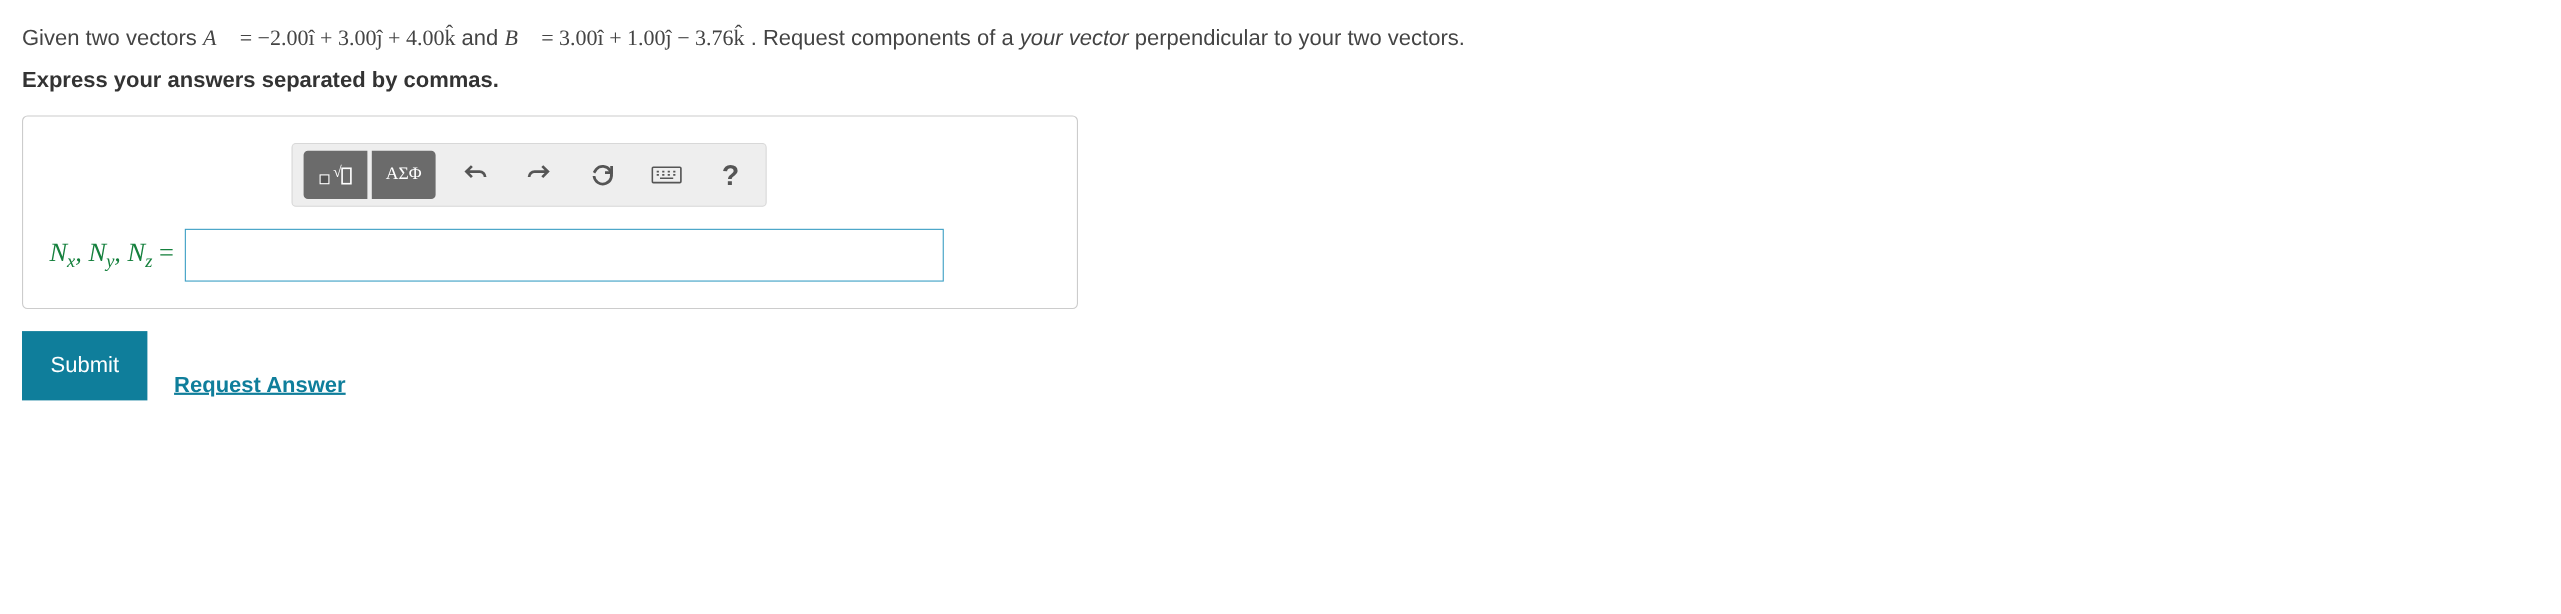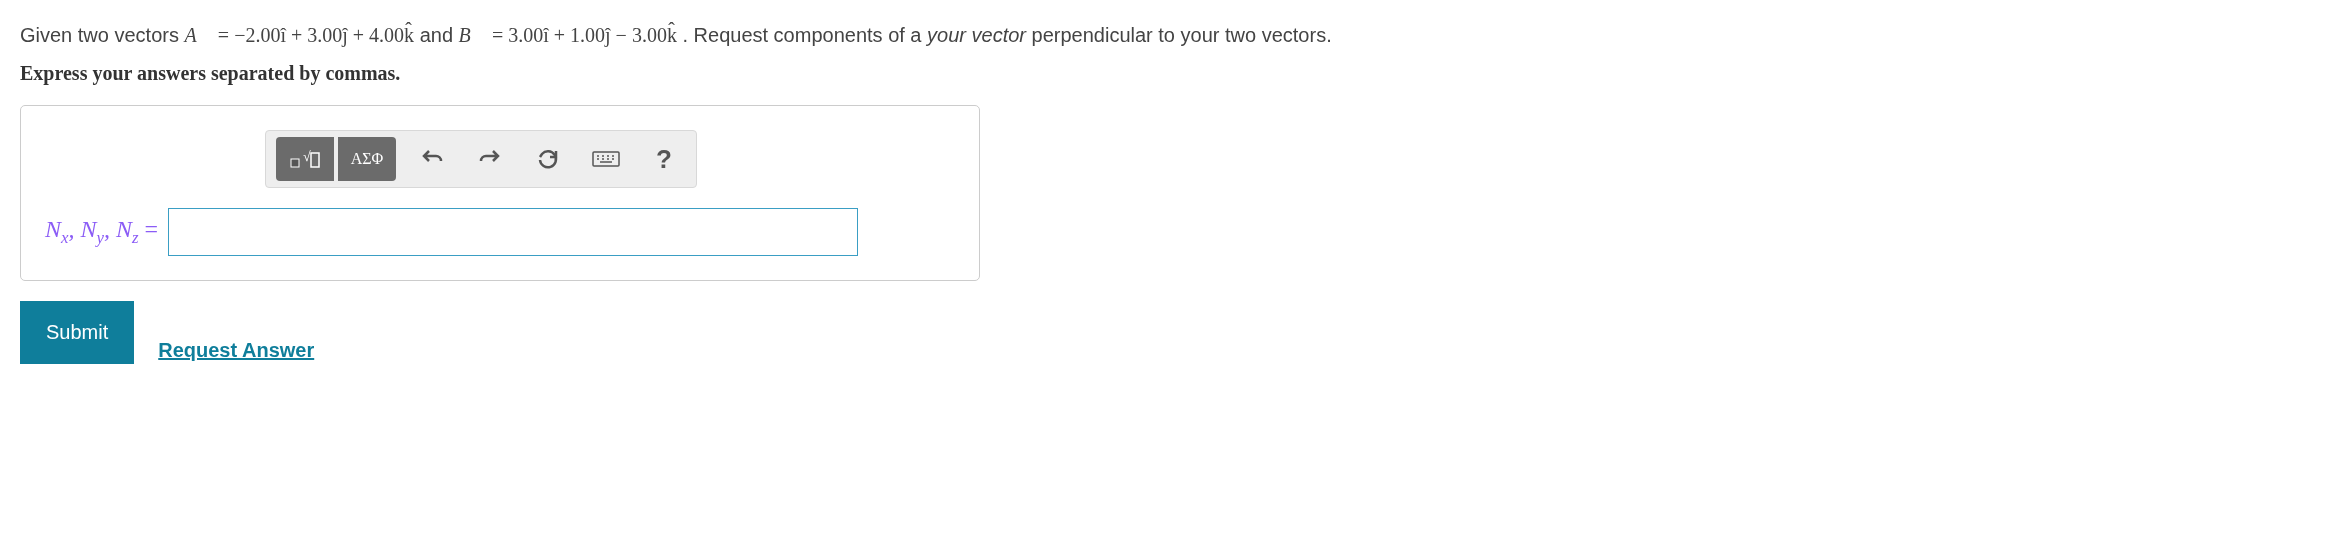--- a/index.html
+++ b/index.html
@@ -16,21 +16,20 @@
     }
     .question-text {
       margin-bottom: 12px;
       line-height: 1.5;
       color: #444;
     }
     .instruction {
       font-weight: bold;
       color: #333;
       margin-bottom: 20px;
-      font-family: Liberation Serif, serif;
     }
     .answer-box {
       border: 1px solid #ccc;
       border-radius: 5px;
       padding: 24px;
       width: 960px;
       margin-bottom: 20px;
     }
     .toolbar {
       background: #eeeeee;
@@ -80,21 +79,21 @@
     }
     .answer-row {
       display: flex;
       align-items: center;
       gap: 10px;
     }
     .answer-label {
       font-family: 'Times New Roman', serif;
       font-style: italic;
       font-size: 24px;
-      color: #8b5cf6;
+      color: #15803d;
     }
     .answer-input {
       width: 690px;
       height: 48px;
       border: 1px solid #3a9ec4;
       outline: none;
       padding: 8px;
       font-size: 18px;
     }
     .submit-row {
@@ -133,21 +132,21 @@
 <body>
 
 <div class="question-text">
   <span>Given two vectors </span>
   <span class="math-expr italic">A⃗</span>
   <span class="math-expr"> = </span>
   <span class="math-expr">−2.00î + 3.00ĵ + 4.00k̂</span>
   <span> and </span>
   <span class="math-expr italic">B⃗</span>
   <span class="math-expr"> = </span>
-  <span class="math-expr">3.00î + 1.00ĵ − 3.00k̂</span>
+  <span class="math-expr">3.00î + 1.00ĵ − 3.76k̂</span>
   <span>. Request components of a </span>
   <span class="italic">your vector</span>
   <span> perpendicular to your two vectors.</span>
 </div>
 
 <div class="instruction">Express your answers separated by commas.</div>
 
 <div class="answer-box">
   <div class="toolbar">
     <div class="toolbar-group">

